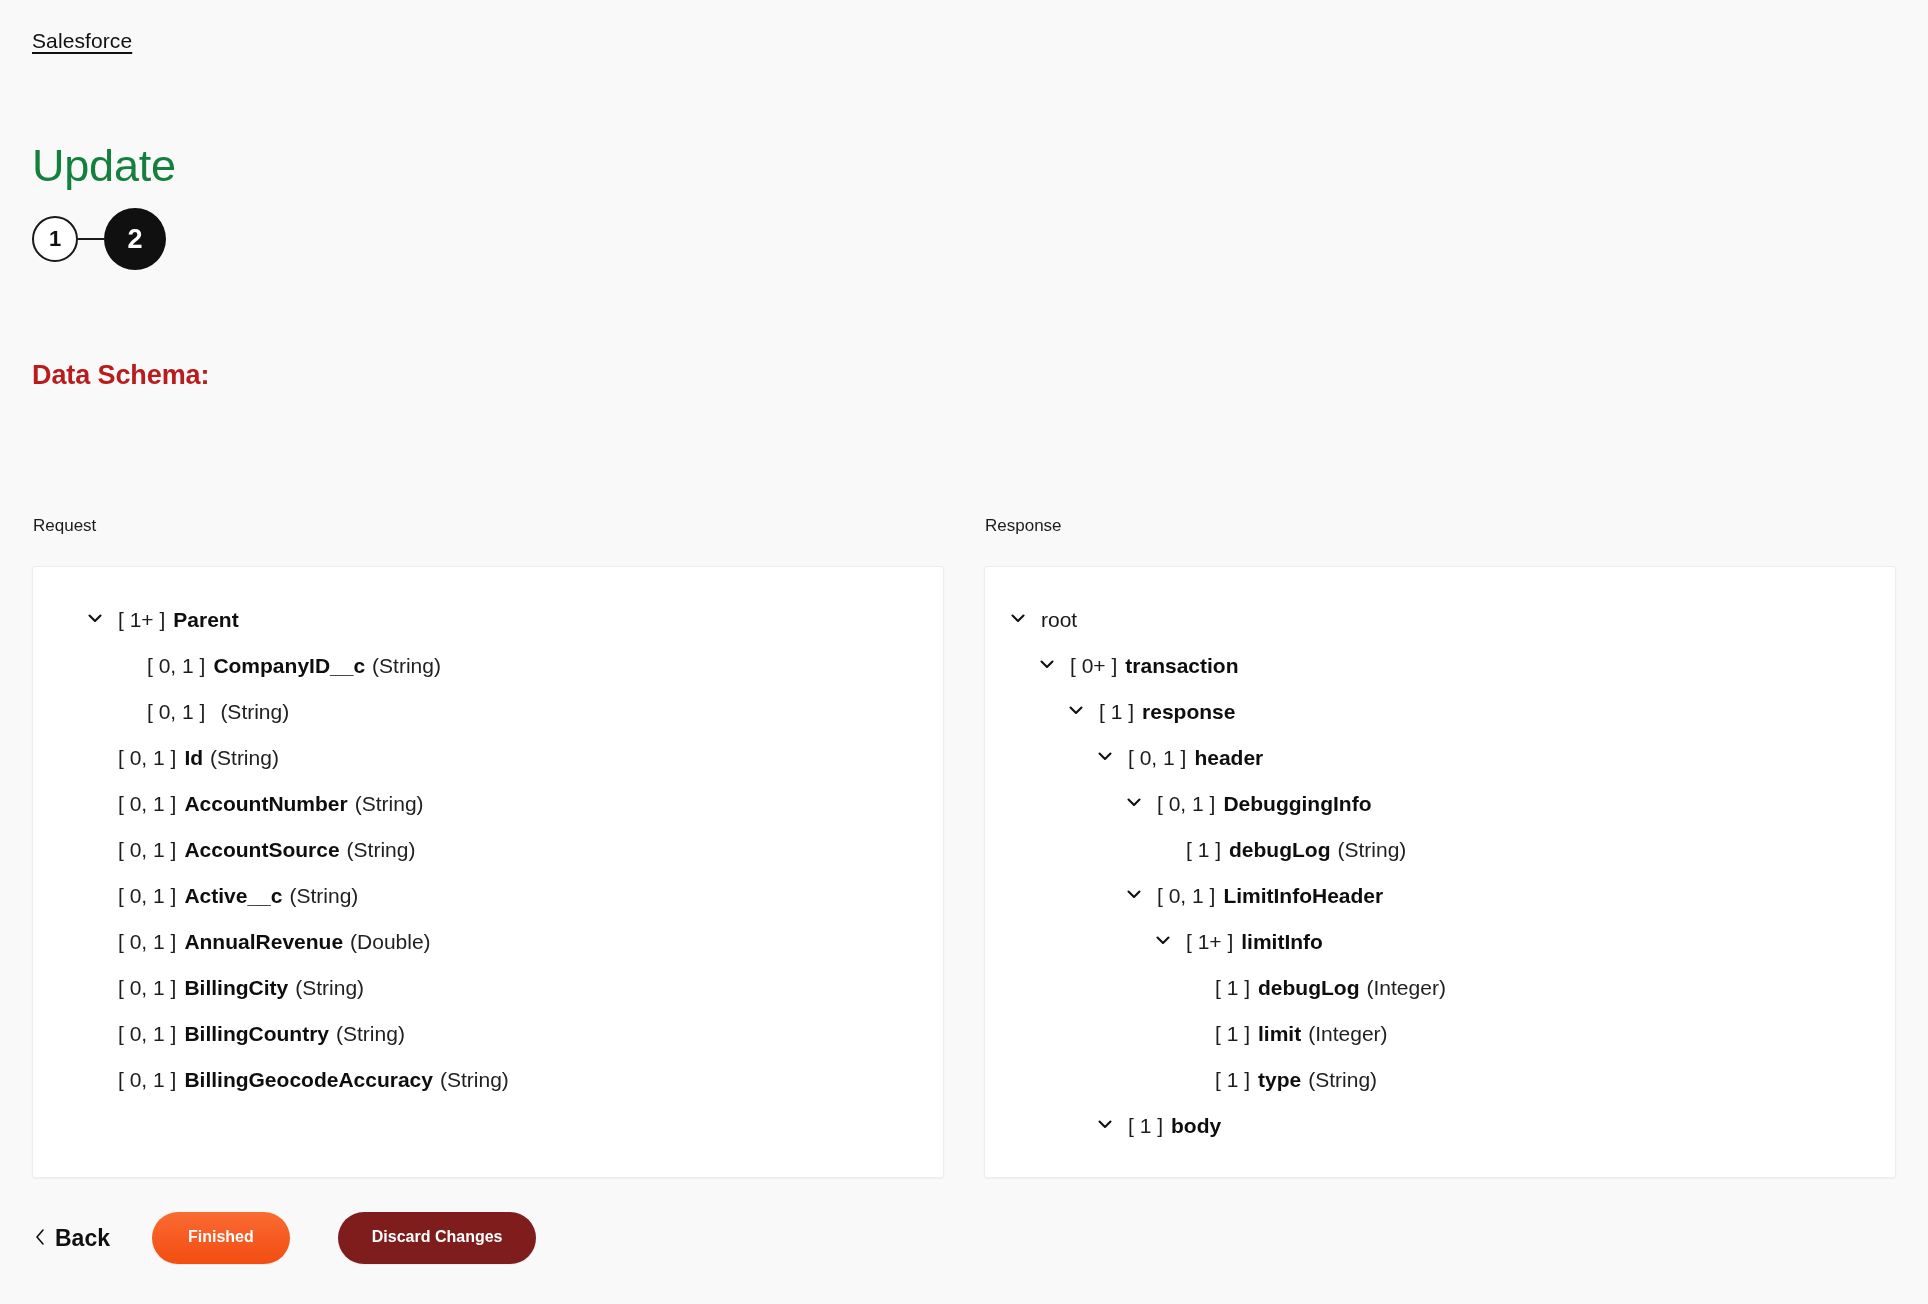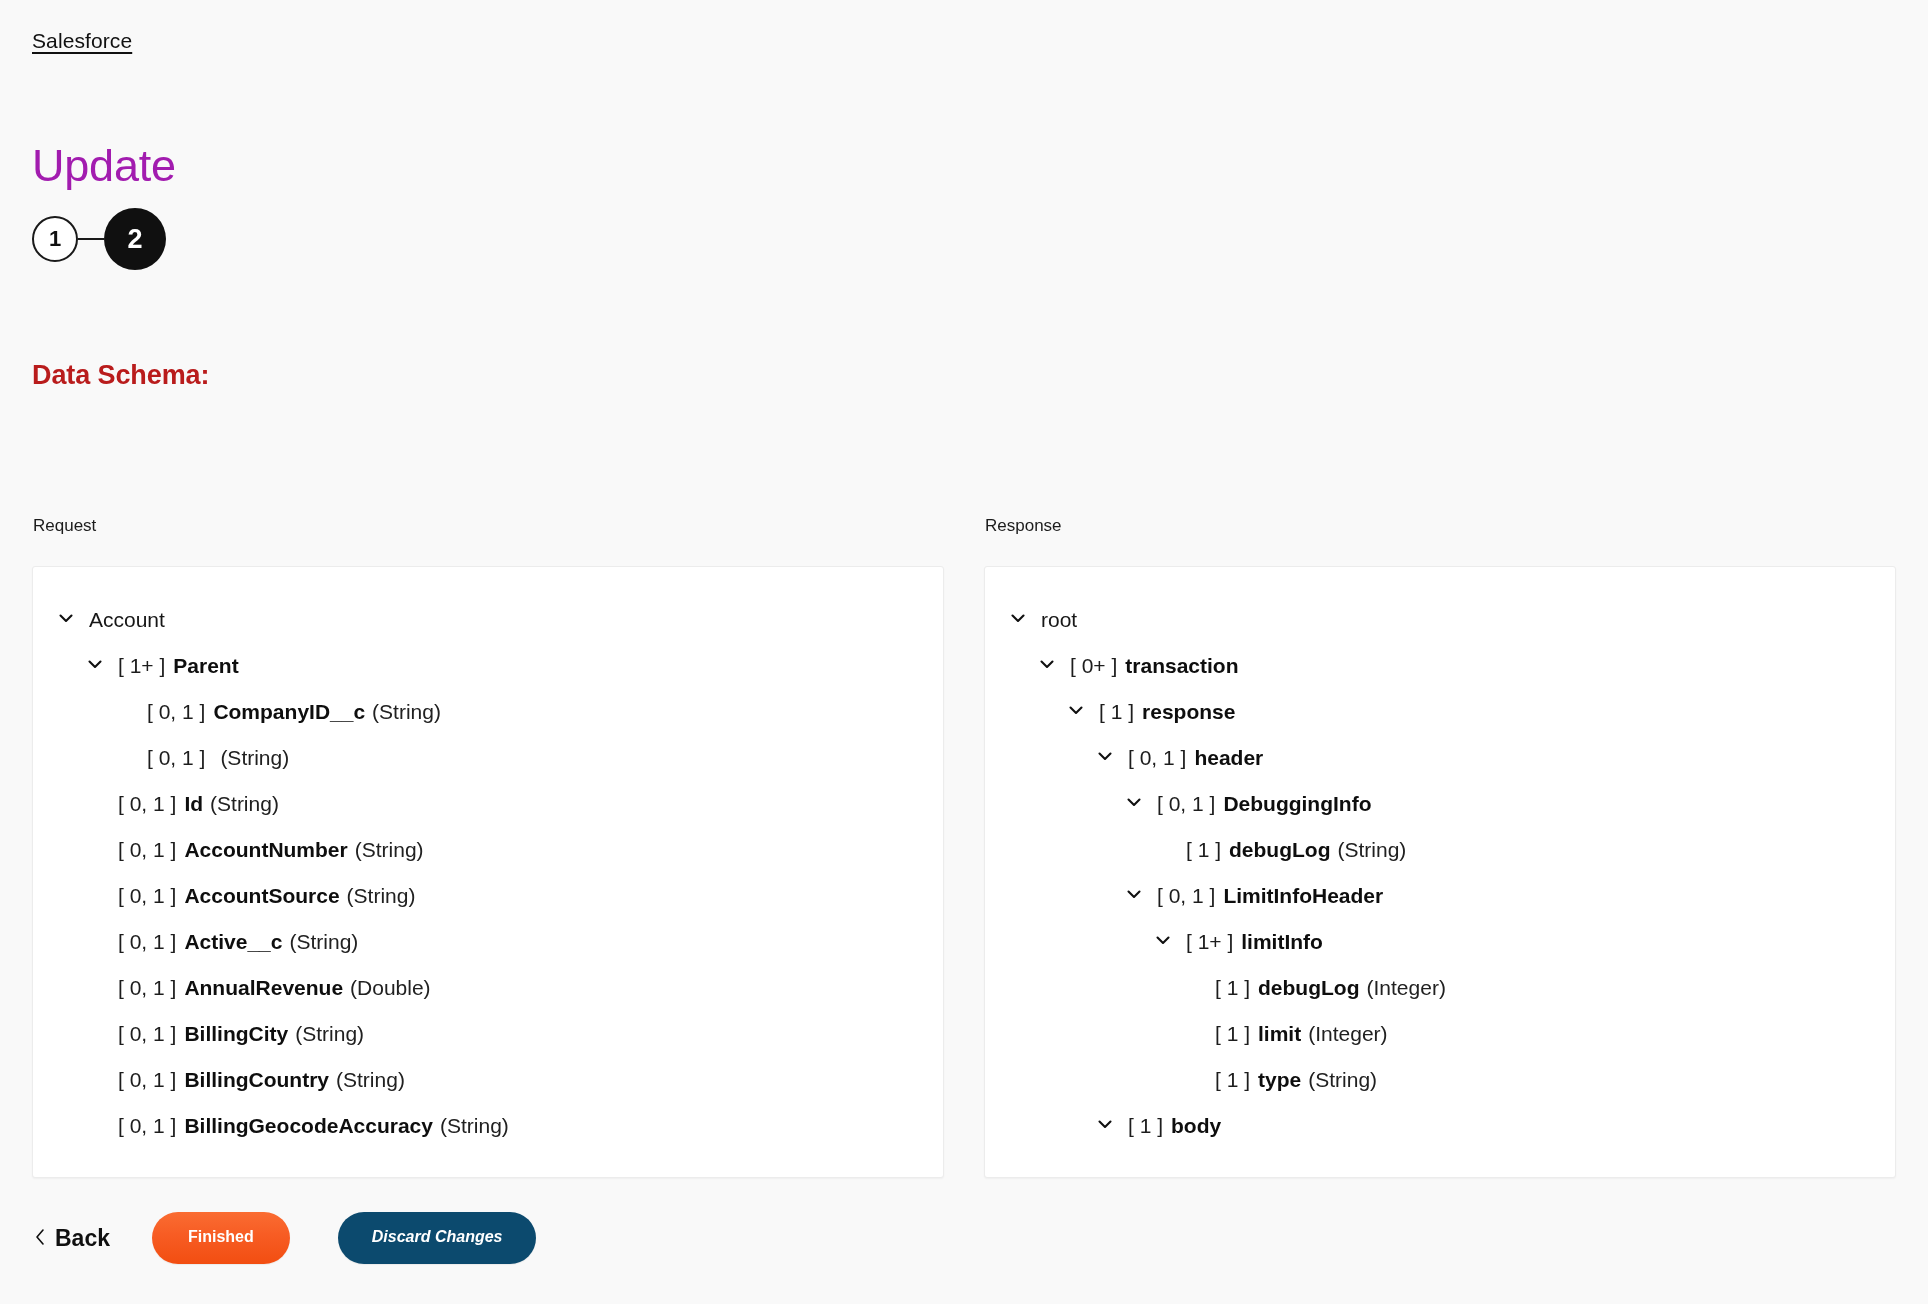--- a/index.html
+++ b/index.html
@@ -38,21 +38,21 @@
   }
 
   
   .page-title {
     position: absolute;
     left: 32px;
     top: 110px;
     font-size: 45px;
     line-height: 52px;
     font-weight: 400;
-    color: #a21caf;
+    color: #15803d;
     letter-spacing: -0.2px;
   }
 
   
   .stepper {
     position: absolute;
     left: 32px;
     top: 208px;
     display: flex;
     align-items: center;
@@ -215,24 +215,23 @@
     line-height: 1;
     white-space: nowrap;
   }
   .btn-primary {
     background: linear-gradient(180deg, #fa6c32 0%, #f75c23 45%, #f24e11 100%);
     padding: 17px 36px 19px 36px;
     margin-right: 48px;
     box-shadow: 0 1px 1px rgba(0,0,0,0.06);
   }
   .btn-secondary {
-    background: #0c4a6e;
+    background: #7f1d1d;
     padding: 17px 34px 19px 34px;
     box-shadow: 0 1px 1px rgba(0,0,0,0.06);
-    font-style: italic;
   }
 </style>
 </head>
 <body>
 
 <div class="page">
 
   <div class="breadcrumb">Salesforce</div>
 
   <h1 class="page-title">Update</h1>
@@ -243,28 +242,20 @@
       <div class="step step-active">2</div>
     </div>
 
   <div class="section-heading">Data Schema:</div>
 
   <div class="schema-area">
 
     <div class="schema-col">
       <div class="col-label">Request</div>
       <div class="tree-panel" id="request-tree">
-          <div class="tree-node expandable" style="padding-left: 0px;">
-            <span class="chev">
-              <svg width="22" height="22" viewBox="0 0 22 22" fill="none">
-                <path d="M5.5 8.5 L11 14 L16.5 8.5" stroke="#101010" stroke-width="2.1" stroke-linecap="round" stroke-linejoin="round"></path>
-              </svg>
-            </span>
-            <span class="nname plain">Account</span>
-          </div>
           <div class="tree-node expandable" style="padding-left: 29px;">
             <span class="chev">
               <svg width="22" height="22" viewBox="0 0 22 22" fill="none">
                 <path d="M5.5 8.5 L11 14 L16.5 8.5" stroke="#101010" stroke-width="2.1" stroke-linecap="round" stroke-linejoin="round"></path>
               </svg>
             </span>
             <span class="occ">[ 1+ ]</span>
             <span class="nname">Parent</span>
           </div>
           <div class="tree-node" style="padding-left: 58px;">

